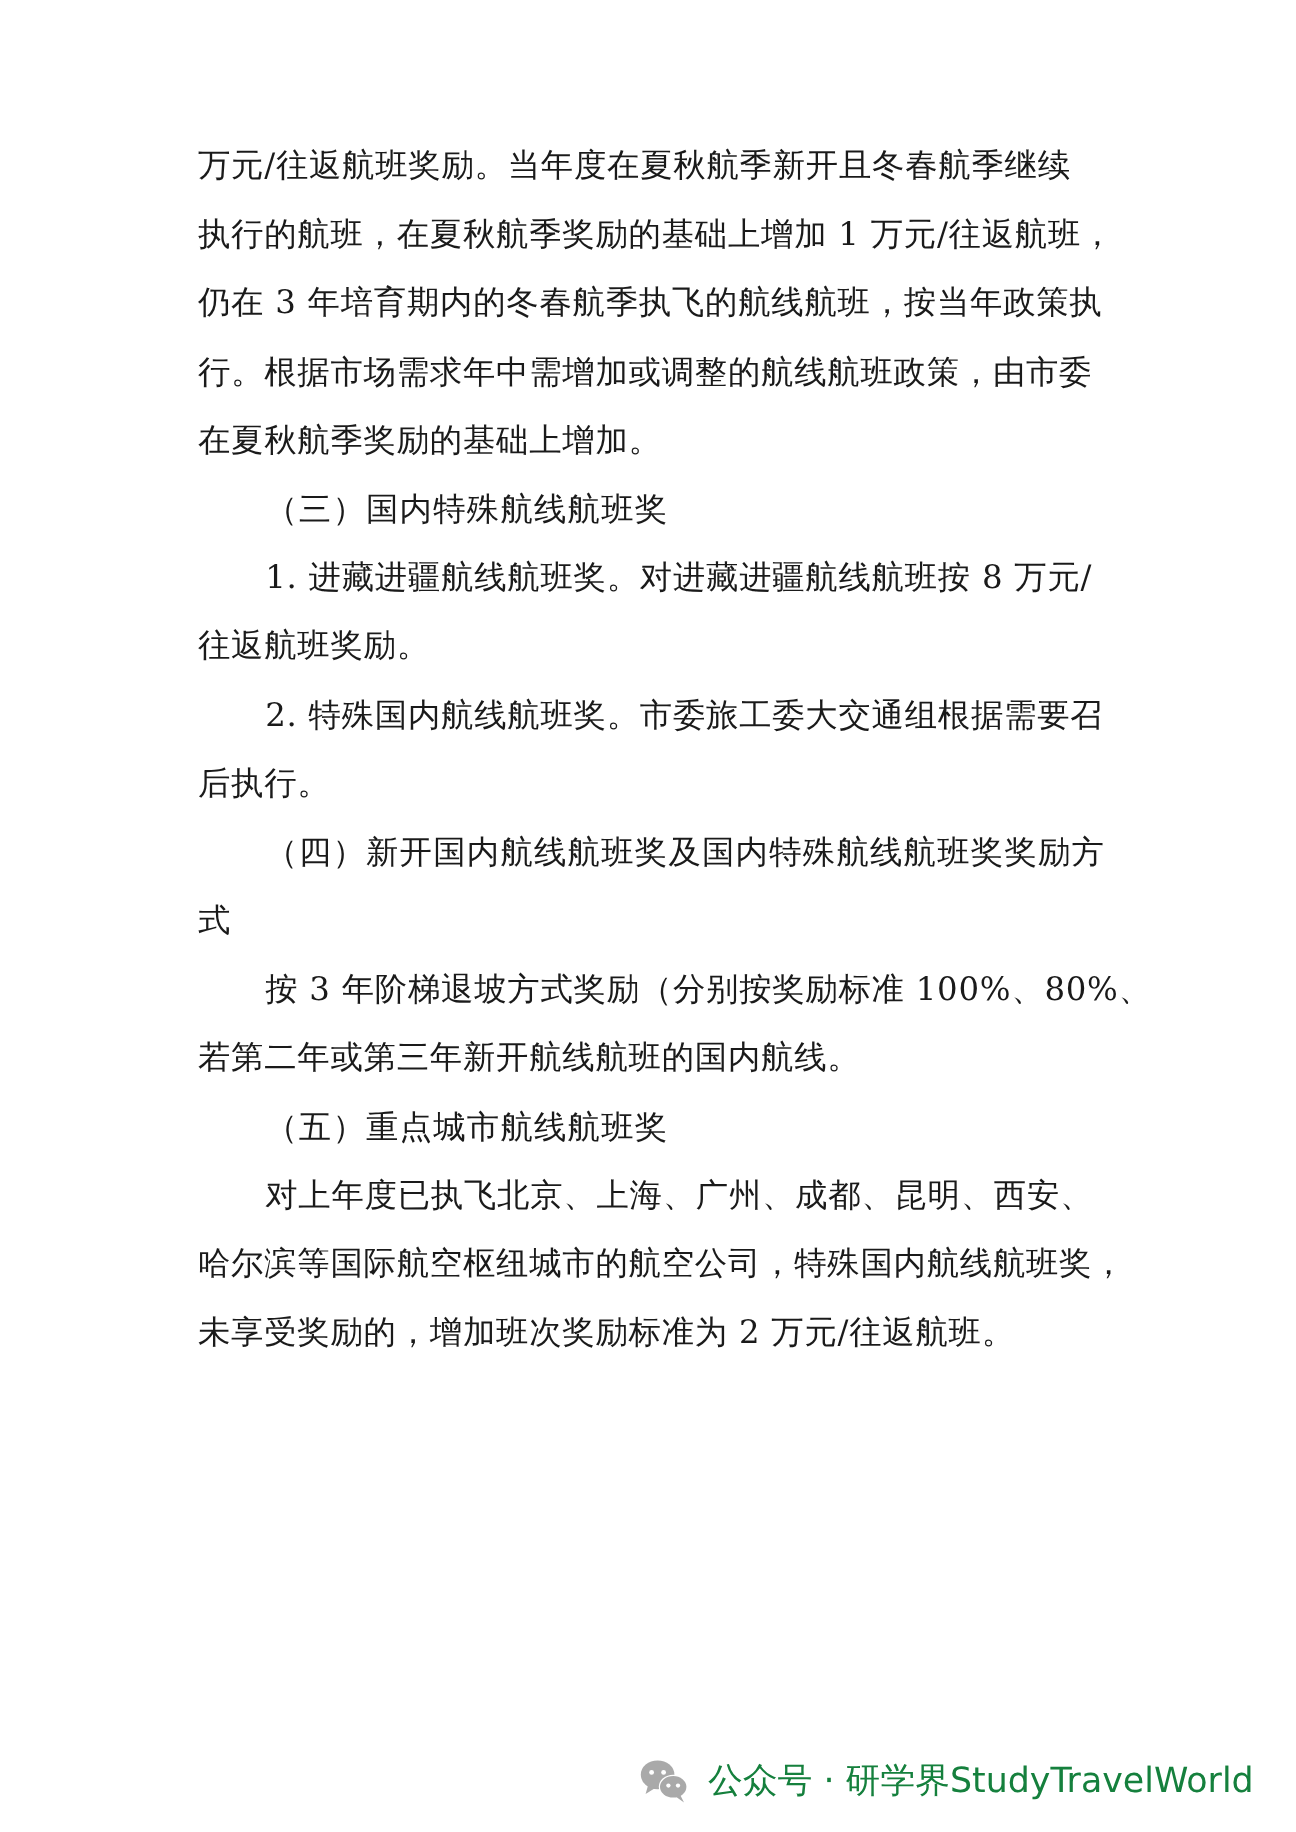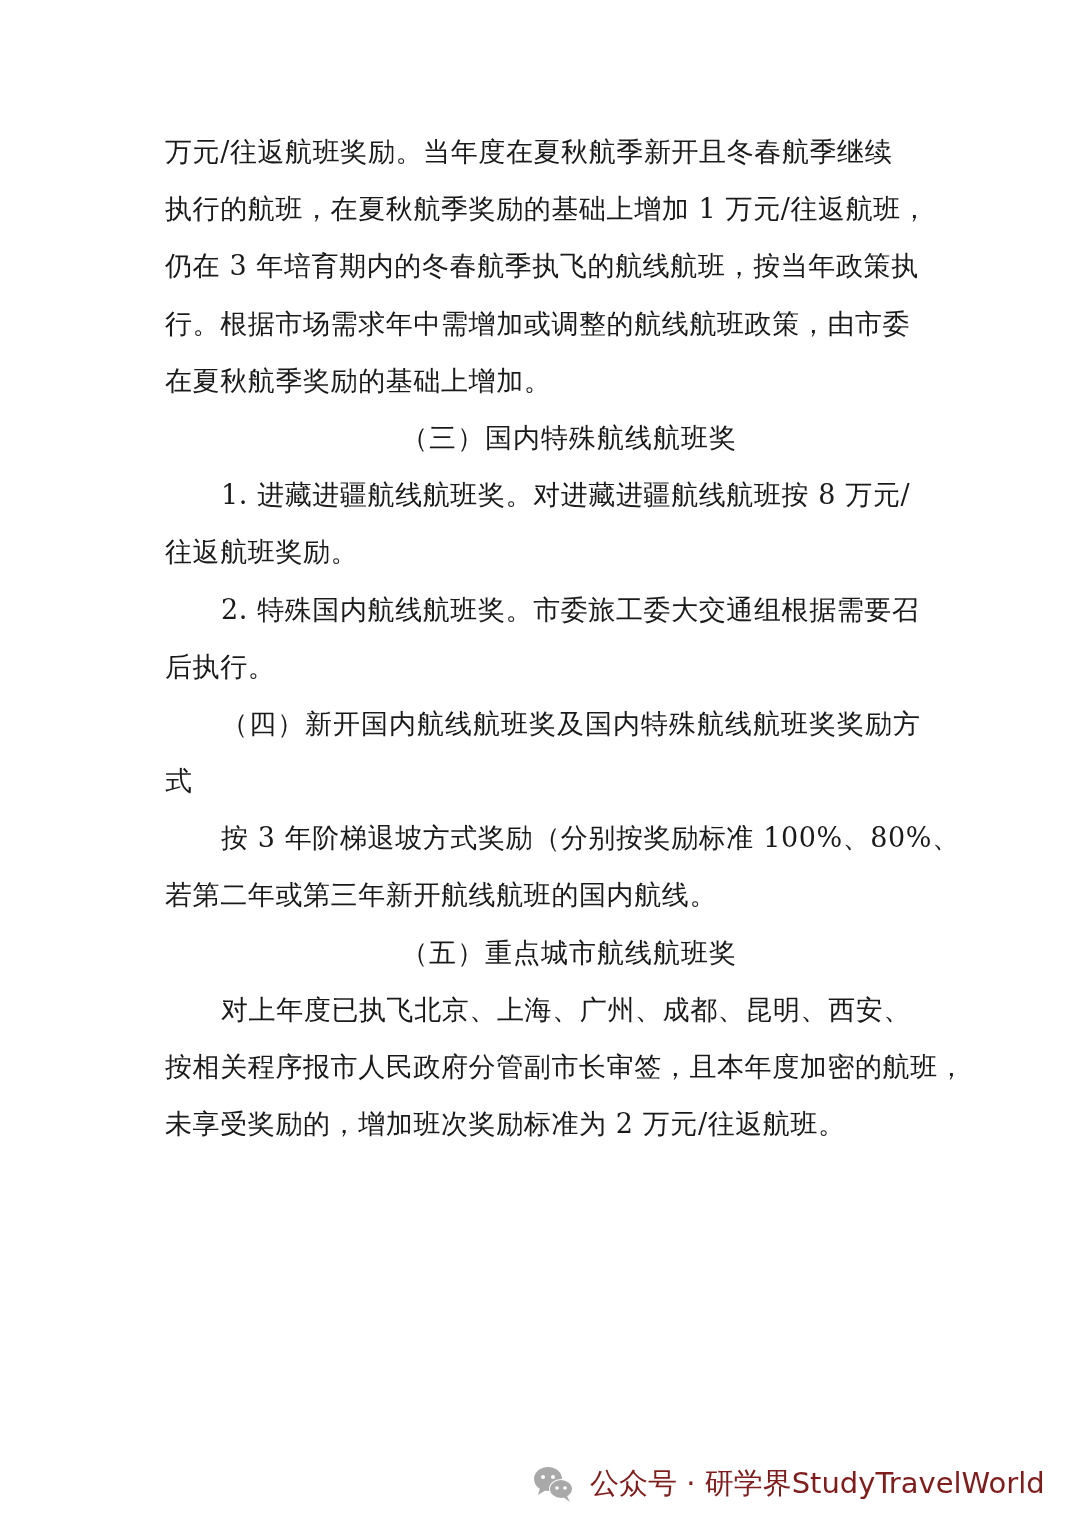--- a/index.html
+++ b/index.html
@@ -11,40 +11,40 @@
       width: 1080px;
       height: 1527px;
       position: relative;
       overflow: hidden;
       font-family: "DejaVu Serif", "Liberation Serif", serif;
       color: #1a1a1a;
     }
     .page {
       position: absolute;
       left: 165px;
-      top: 123px;
+      top: 110px;
       width: 752px;
     }
     .line {
       height: 57.2px;
       line-height: 57.2px;
       font-size: 27px;
       white-space: nowrap;
       letter-spacing: 0.6px;
     }
     .indent { padding-left: 56px; }
-    .heading { padding-left: 56px; letter-spacing: 1px; text-align: center; }
+    .heading { padding-left: 56px; letter-spacing: 1px; }
     .watermark {
       position: absolute;
       left: 532px;
       top: 1462px;
       height: 44px;
       display: flex;
       align-items: center;
-      color: #7f1d1d;
+      color: #15803d;
       font-family: "DejaVu Sans", "Liberation Sans", sans-serif;
       font-size: 29px;
       white-space: nowrap;
     }
     .wechat-icon {
       width: 44px;
       height: 40px;
       margin-right: 14px;
       position: relative;
     }
@@ -65,21 +65,21 @@
   <div class="line indent">2. 特殊国内航线航班奖。市委旅工委大交通组根据需要召</div>
   <div class="line">后执行。</div>
 
   <div class="line heading">（四）新开国内航线航班奖及国内特殊航线航班奖奖励方</div>
   <div class="line">式</div>
   <div class="line indent">按 3 年阶梯退坡方式奖励（分别按奖励标准 100%、80%、</div>
   <div class="line">若第二年或第三年新开航线航班的国内航线。</div>
 
   <div class="line heading">（五）重点城市航线航班奖</div>
   <div class="line indent">对上年度已执飞北京、上海、广州、成都、昆明、西安、</div>
-  <div class="line">按相关程序报市人民政府分管副市长审签，且本年度加密的航班，</div>
+  <div class="line">哈尔滨等国际航空枢纽城市的航空公司，特殊国内航线航班奖，</div>
   <div class="line">未享受奖励的，增加班次奖励标准为 2 万元/往返航班。</div>
 </div>
 
 <div class="watermark">
   <span class="wechat-icon">
     <svg width="44" height="40" viewBox="0 0 44 40">
       <ellipse cx="16" cy="15" rx="14" ry="12" fill="#a9a9a9"></ellipse>
       <path d="M8 24 L6 31 L14 26 Z" fill="#a9a9a9"></path>
       <circle cx="11" cy="13" r="2" fill="#fff"></circle>
       <circle cx="21" cy="13" r="2" fill="#fff"></circle>

